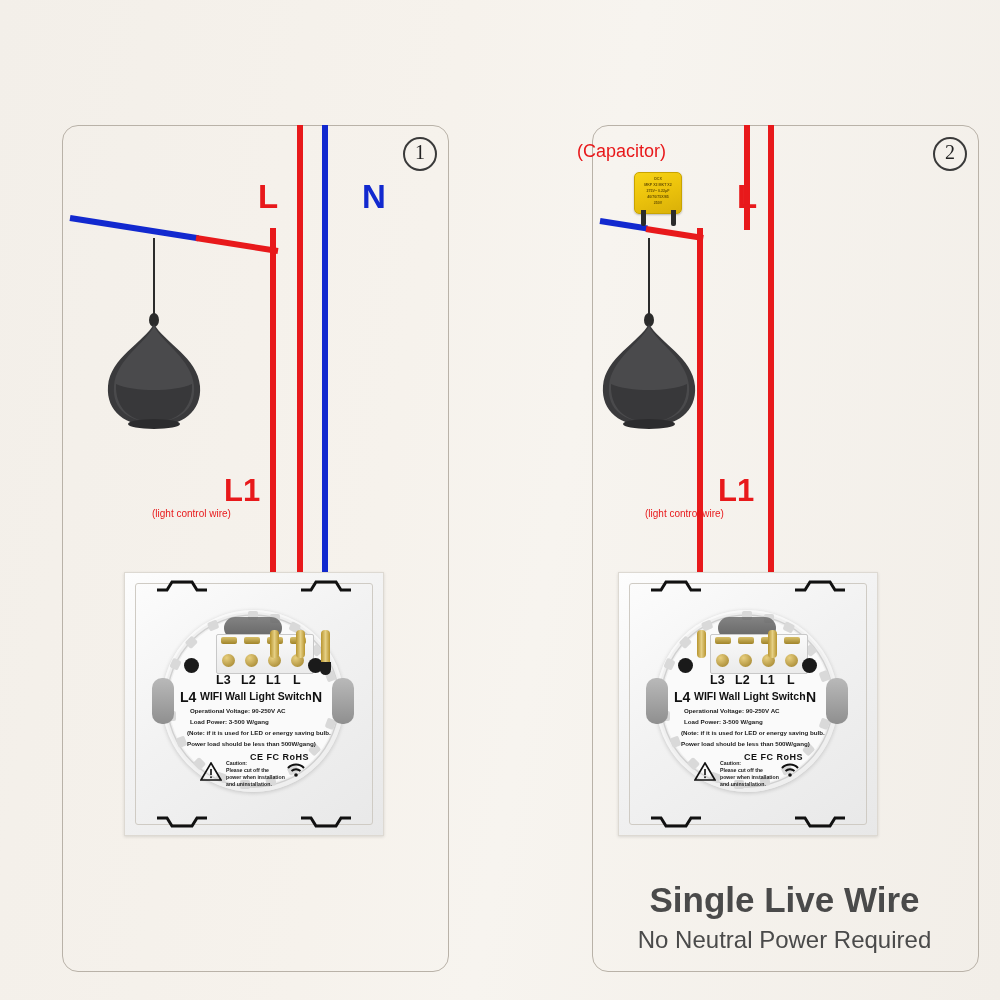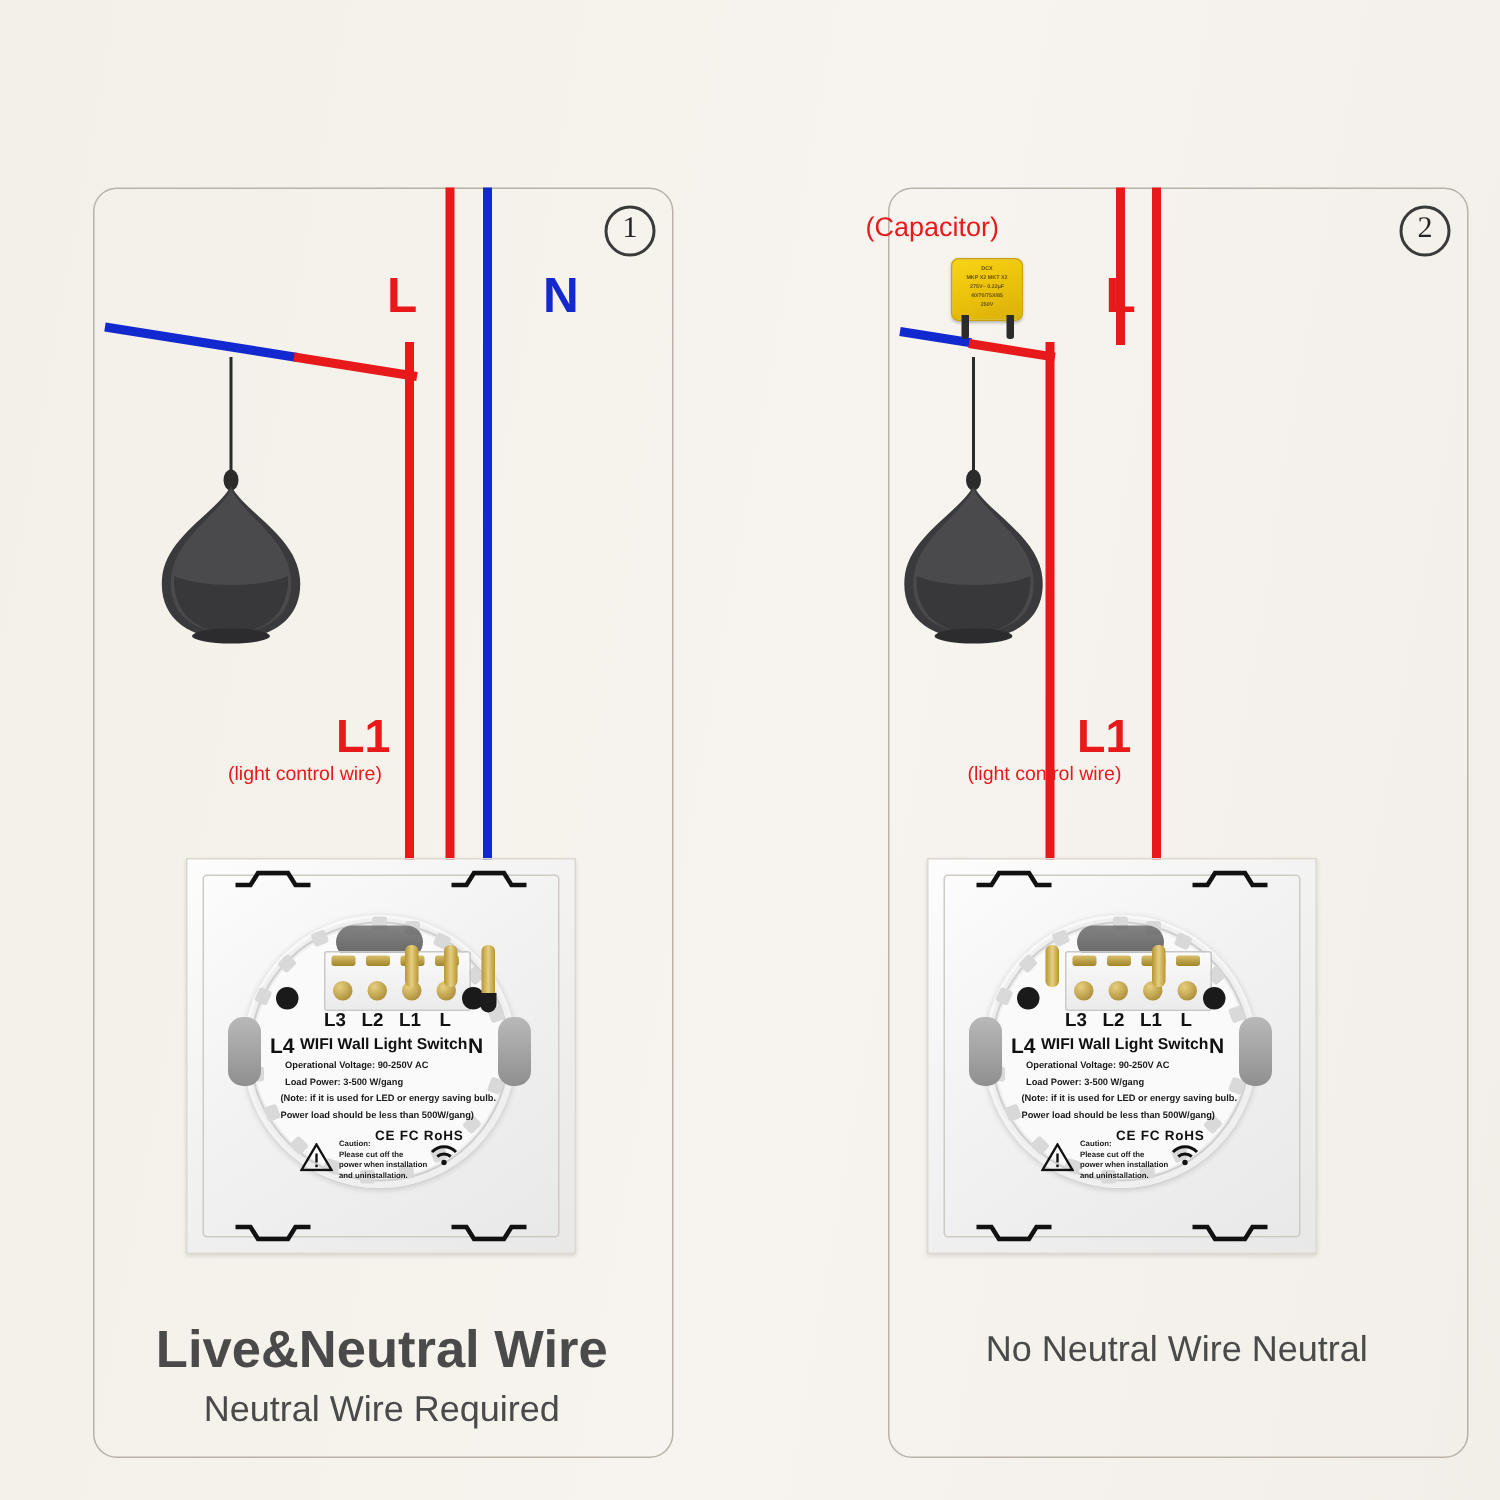--- a/index.html
+++ b/index.html
@@ -28,21 +28,21 @@
     background:transparent;
   }
   .wire{position:absolute;background:#e8191b;}
   .wire.blue{background:#1229cf;}
   .rot{position:absolute;transform-origin:0 50%;}
   .lbl{position:absolute;font-family:"Liberation Sans",sans-serif;font-weight:bold;}
   .lbl.red{color:#e8191b;}
   .lbl.blue{color:#1229cf;}
   .lbl-L{font-size:33px;}
   .lbl-L1{font-size:31px;}
-  .sub{font-size:13px;font-weight:normal;color:#e8191b;}
+  .sub{font-size:10px;font-weight:normal;color:#e8191b;}
   .capnote{font-size:18px;color:#e8191b;font-weight:normal;}
   .caption{position:absolute;width:385px;text-align:center;}
   .cap-main{font-size:35px;font-weight:bold;color:#4a4a4a;}
   .cap-sub{font-size:24px;color:#4a4a4a;margin-top:6px;}
   
   .plate{position:absolute;width:258px;height:262px;
     background:linear-gradient(145deg,#fdfdfd 0%,#f2f2f2 45%,#e8e8e8 100%);
     border:1px solid #ddd9d2;box-shadow:0 1px 3px rgba(0,0,0,.12);}
   .plate-inner{position:absolute;inset:10px;border:1.2px solid #cfcbc4;border-radius:3px;}
   .clip{position:absolute;width:54px;height:14px;}
@@ -211,24 +211,20 @@
     </svg>
     <div class="ear" style="left:-10px;top:68px;"></div>
     <div class="ear" style="left:170px;top:68px;"></div>
   </div>
 
   <div class="pin" style="left:270px;top:630px;height:28px;"></div>
   <div class="pin" style="left:296px;top:630px;height:28px;"></div>
   <div class="pin" style="left:321px;top:630px;height:38px;"></div>
   <div class="pintip" style="left:320px;top:662px;"></div>
 
-  <div class="caption" style="left:62px;top:880px;">
-    <div class="cap-main">Live&amp;Neutral Wire</div>
-    <div class="cap-sub">Neutral Wire Required</div>
-  </div>
 
   <div class="panel right"></div>
   <div class="badge" style="left:933px;top:137px;">2</div>
 
   <div class="wire" style="left:768px;top:125px;width:6px;height:520px;"></div>
   <div class="wire" style="left:744px;top:125px;width:6px;height:105px;"></div>
   <div class="wire" style="left:697px;top:228px;width:6px;height:417px;"></div>
 
   <div class="rot" style="left:600px;top:218px;">
     <div class="wire blue" style="left:0;top:0;width:48px;height:6px;transform:rotate(9deg);transform-origin:0 50%;"></div>
@@ -349,16 +345,17 @@
       <circle cx="10" cy="12" r="1.8" fill="#111"></circle>
     </svg>
     <div class="ear" style="left:-10px;top:68px;"></div>
     <div class="ear" style="left:170px;top:68px;"></div>
   </div>
 
   <div class="pin" style="left:697px;top:630px;height:28px;"></div>
   <div class="pin" style="left:768px;top:630px;height:28px;width:9px;"></div>
 
   <div class="caption" style="left:592px;top:880px;">
-    <div class="cap-sub">No Neutral Wire Neutral</div>
+    <div class="cap-main">Single Live Wire</div>
+    <div class="cap-sub">No Neutral Power Required</div>
   </div>
 
 </div>
 
 </body></html>

